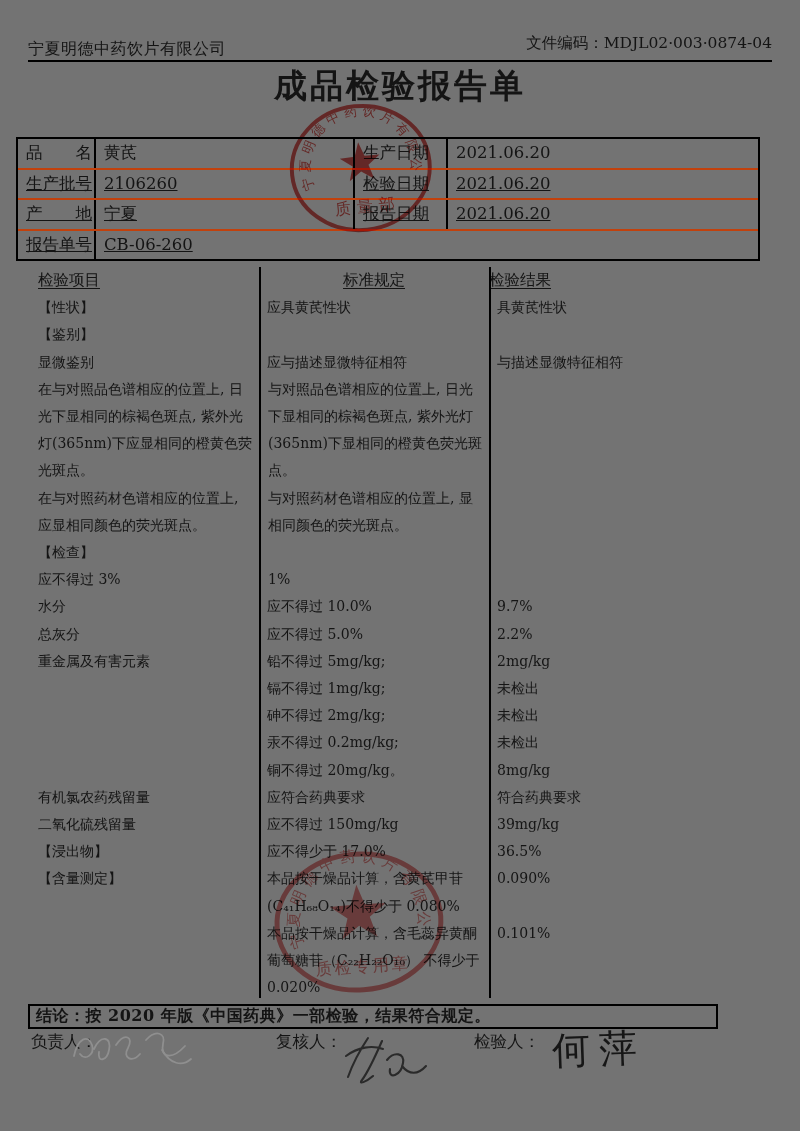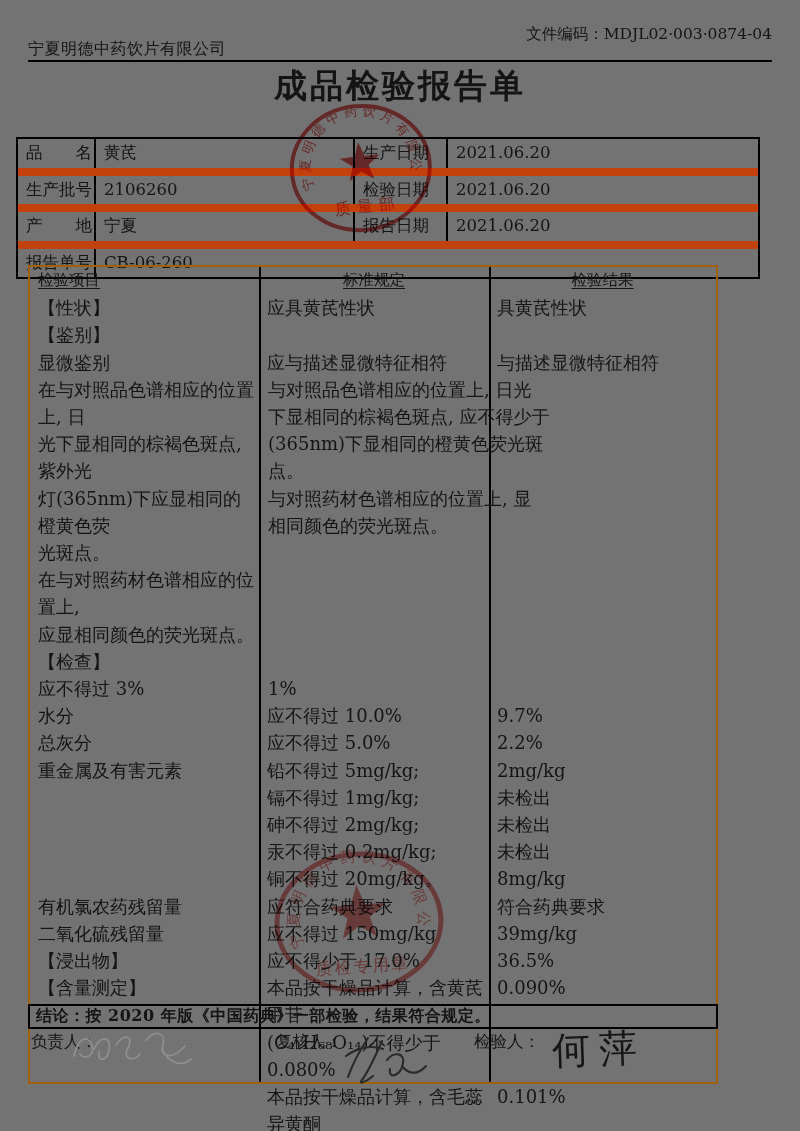--- a/index.html
+++ b/index.html
@@ -1,48 +1,48 @@
 <!DOCTYPE html>
 <html><head>
 <meta charset="utf-8">
 <style>
   html,body{margin:0;padding:0;background:#ffffff;}
   .page{position:relative;width:800px;height:1131px;background:#737373;overflow:hidden;
         font-family:"DejaVu Serif","Liberation Serif",serif;color:#141414;}
 
   
   .hdr-left{position:absolute;left:28px;top:39px;font-size:16px;letter-spacing:.5px;}
-  .hdr-right{position:absolute;right:28px;top:24px;font-size:15.5px;}
+  .hdr-right{position:absolute;right:28px;top:33px;font-size:15.5px;}
   .hdr-rule{position:absolute;left:28px;top:60px;width:744px;height:2px;background:#000;}
   .doc-title{position:absolute;left:0;top:64px;width:100%;text-align:center;
              font-size:33px;font-weight:bold;letter-spacing:3px;}
 
   
   .info-table{position:absolute;left:16px;top:137px;width:744px;border:2px solid #000;box-sizing:border-box;background:transparent;}
   .info-row{display:flex;height:28.5px;align-items:center;}
-  .info-row + .info-row{border-top:8px solid #c2410c;}
+  .info-row + .info-row{border-top:2px solid #c2410c;text-decoration:underline;}
   .ic{box-sizing:border-box;padding-left:8px;font-size:16.5px;line-height:28.5px;white-space:nowrap;}
   .ic-a{width:78px;border-right:2px solid #000;height:100%;}
   .ic-b{width:257px;height:100%;}
   .ic-c{width:95px;border-left:2px solid #000;border-right:2px solid #000;height:100%;}
   .ic-d{flex:1;height:100%;}
 
   
-  .main-table{position:absolute;left:28px;top:265px;width:690px;height:819px;
-              border:2px solid #a16207;box-sizing:border-box;}
+  .main-table{position:absolute;left:28px;top:265px;width:690px;height:735px;
+              border:2px solid #737373;box-sizing:border-box;}
   .vline{position:absolute;top:0;bottom:0;width:2px;background:#000;}
   .vline.v1{left:229px;} .vline.v2{left:459px;}
   .mt-header{display:flex;height:27.2px;}
   .mt-h{font-size:15.5px;line-height:26px;box-sizing:border-box;}
   .mt-h u{text-decoration:underline;text-underline-offset:3px;}
   .mt-h.c1{width:229px;padding-left:8px;text-align:left;}
   .mt-h.c2{width:230px;text-align:center;}
-  .mt-h.c3{flex:1;text-align:center;}
+  .mt-h.c3{flex:1;text-align:left;}
   .mt-row{display:flex;}
-  .mt-c{box-sizing:border-box;font-size:18px;line-height:27.2px;white-space:pre-line;}
+  .mt-c{box-sizing:border-box;font-size:14px;line-height:27.2px;white-space:pre-line;}
   .mt-c.c1{width:229px;padding:0 4px 0 8px;}
   .mt-c.c2{width:230px;padding:0 4px 0 8px;}
   .mt-c.c3{flex:1;padding:0 4px 0 8px;}
 
   
   .conclusion{position:absolute;left:28px;top:1004px;width:690px;height:25px;
               border:2px solid #000;box-sizing:border-box;display:flex;align-items:center;
               padding-left:6px;font-size:16px;font-weight:bold;letter-spacing:.5px;}
 
   
@@ -118,21 +118,21 @@
       <div class="mt-c c3">与描述显微特征相符</div>
     </div>
     <div class="mt-row">
       <div class="mt-c c2">在与对照品色谱相应的位置上, 日
 光下显相同的棕褐色斑点, 紫外光
 灯(365nm)下应显相同的橙黄色荧
 光斑点。
 在与对照药材色谱相应的位置上,
 应显相同颜色的荧光斑点。</div>
       <div class="mt-c c3">与对照品色谱相应的位置上, 日光
-下显相同的棕褐色斑点, 应不得少于
+下显相同的棕褐色斑点, 紫外光灯
 (365nm)下显相同的橙黄色荧光斑
 点。
 与对照药材色谱相应的位置上, 显
 相同颜色的荧光斑点。</div>
     </div>
     <div class="mt-row">
       <div class="mt-c c1">【检查】</div>
       <div class="mt-c c2"></div>
       <div class="mt-c c3"></div>
     </div>

